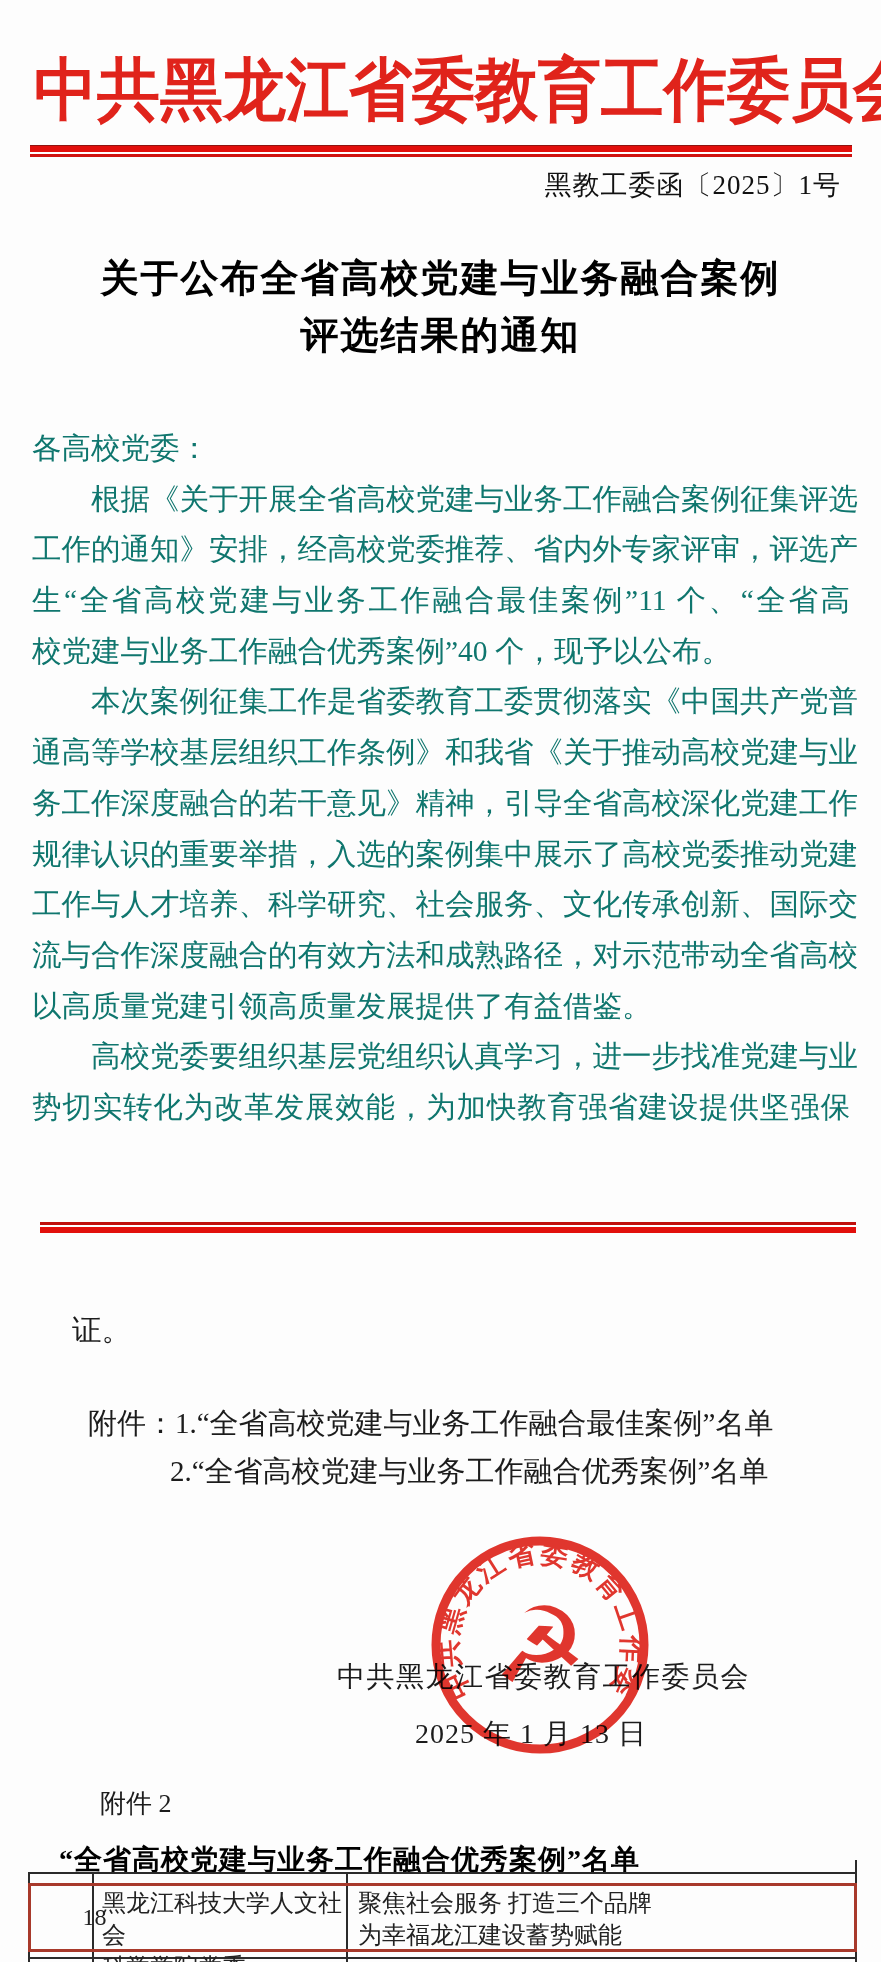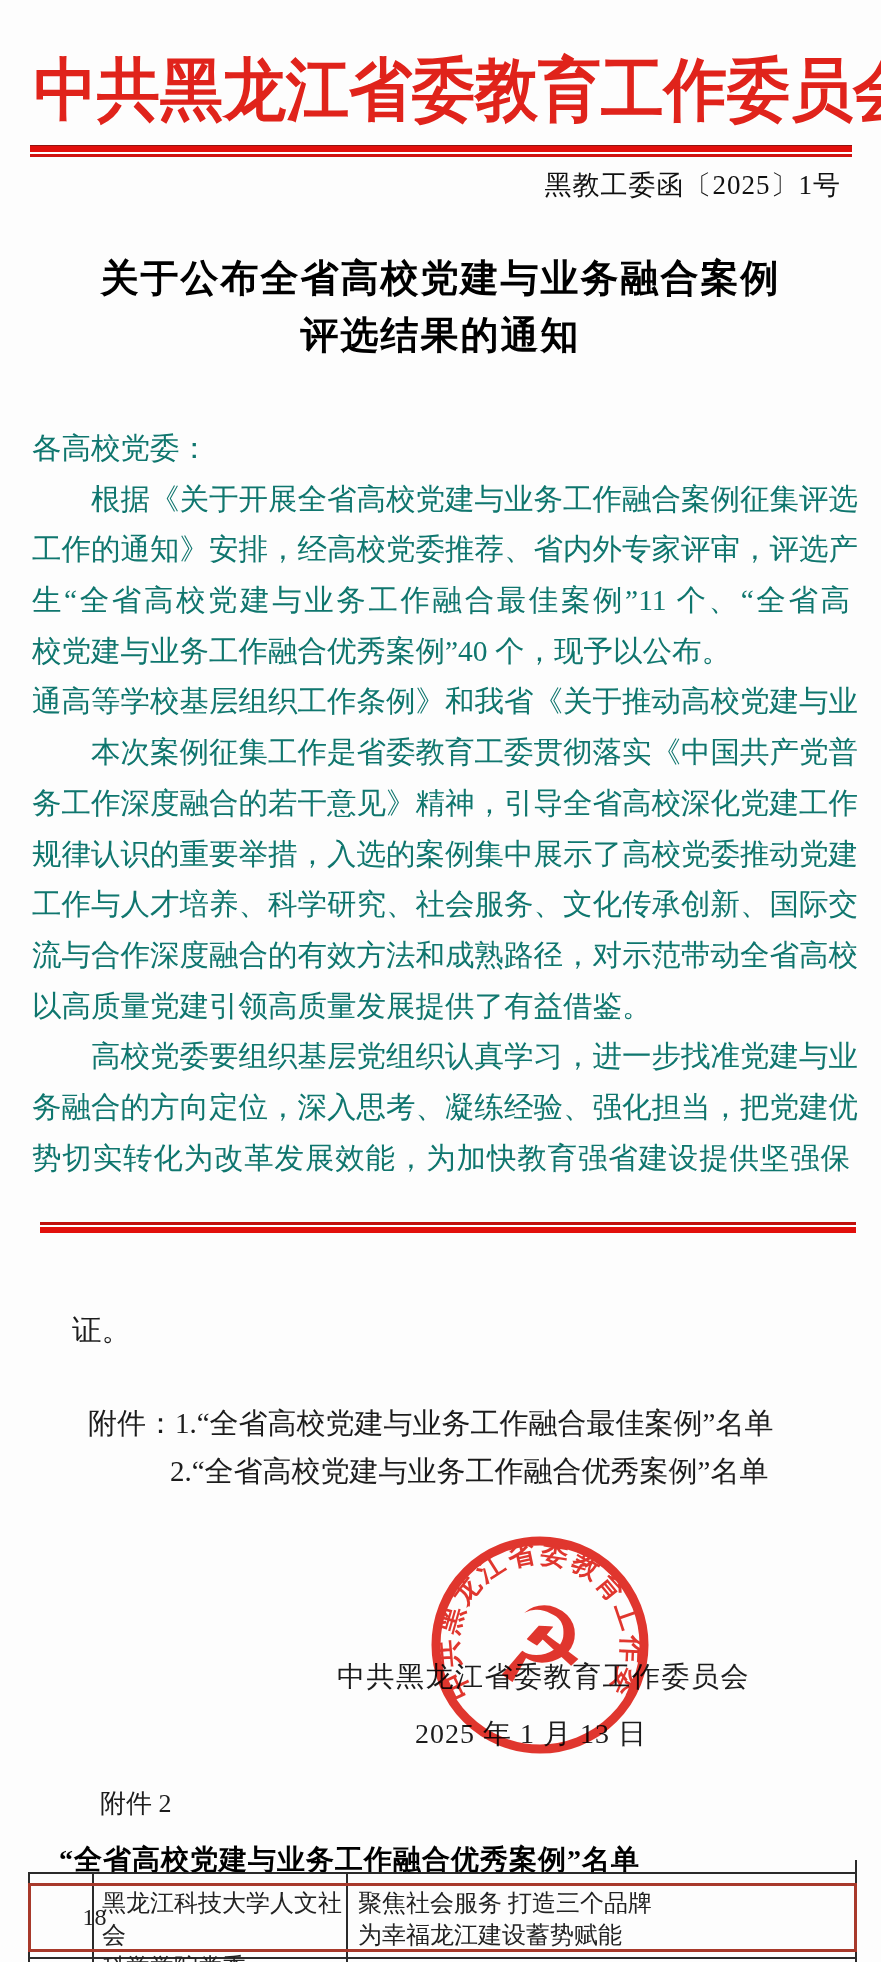--- a/index.html
+++ b/index.html
@@ -114,29 +114,28 @@
     <div>关于公布全省高校党建与业务融合案例</div>
     <div>评选结果的通知</div>
   </div>
 
   <div class="body-block">
     <div class="bline end">各高校党委：</div>
     <div class="bline ind">根据《关于开展全省高校党建与业务工作融合案例征集评选</div>
     <div class="bline">工作的通知》安排，经高校党委推荐、省内外专家评审，评选产</div>
     <div class="bline">生“全省高校党建与业务工作融合最佳案例”11 个、“全省高</div>
     <div class="bline end">校党建与业务工作融合优秀案例”40 个，现予以公布。</div>
+    <div class="bline ind">本次案例征集工作是省委教育工委贯彻落实《中国共产党普</div>
     <div class="bline">通高等学校基层组织工作条例》和我省《关于推动高校党建与业</div>
-    <div class="bline ind">本次案例征集工作是省委教育工委贯彻落实《中国共产党普</div>
     <div class="bline">务工作深度融合的若干意见》精神，引导全省高校深化党建工作</div>
     <div class="bline">规律认识的重要举措，入选的案例集中展示了高校党委推动党建</div>
     <div class="bline">工作与人才培养、科学研究、社会服务、文化传承创新、国际交</div>
     <div class="bline">流与合作深度融合的有效方法和成熟路径，对示范带动全省高校</div>
     <div class="bline end">以高质量党建引领高质量发展提供了有益借鉴。</div>
     <div class="bline ind">高校党委要组织基层党组织认真学习，进一步找准党建与业</div>
-    <div class="bline">务融合的方向定位，深入思考、凝练经验、强化担当，把党建优</div>
     <div class="bline">势切实转化为改革发展效能，为加快教育强省建设提供坚强保</div>
   </div>
 
   <div class="mid-rule"></div>
 
   <div class="zheng">证。</div>
 
   <div class="att-line1">附件：1.“全省高校党建与业务工作融合最佳案例”名单</div>
   <div class="att-line2">2.“全省高校党建与业务工作融合优秀案例”名单</div>
 

